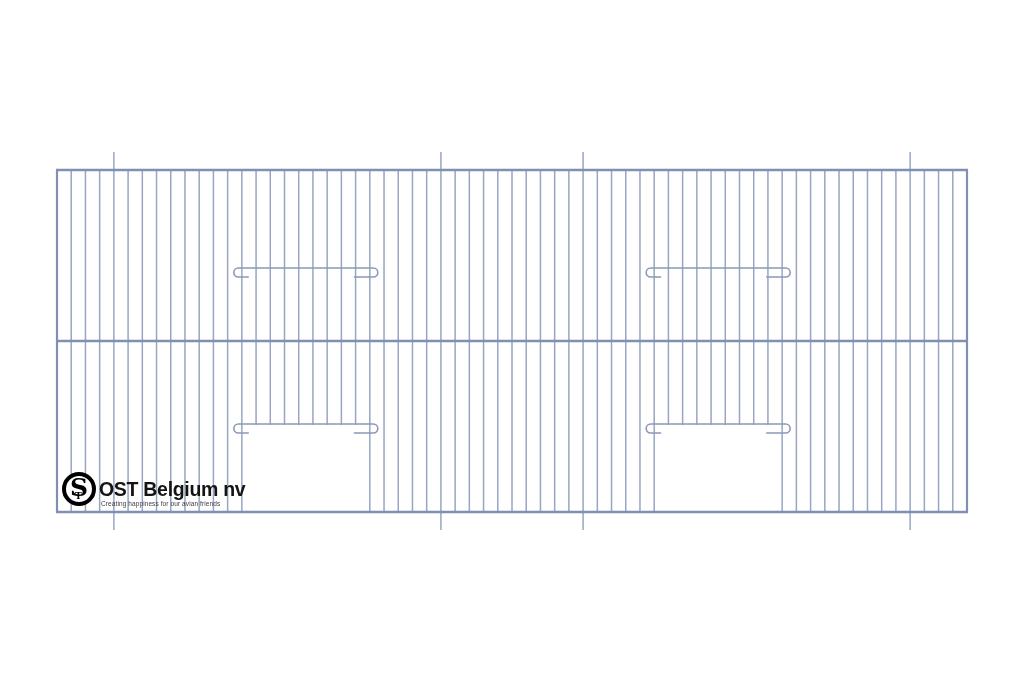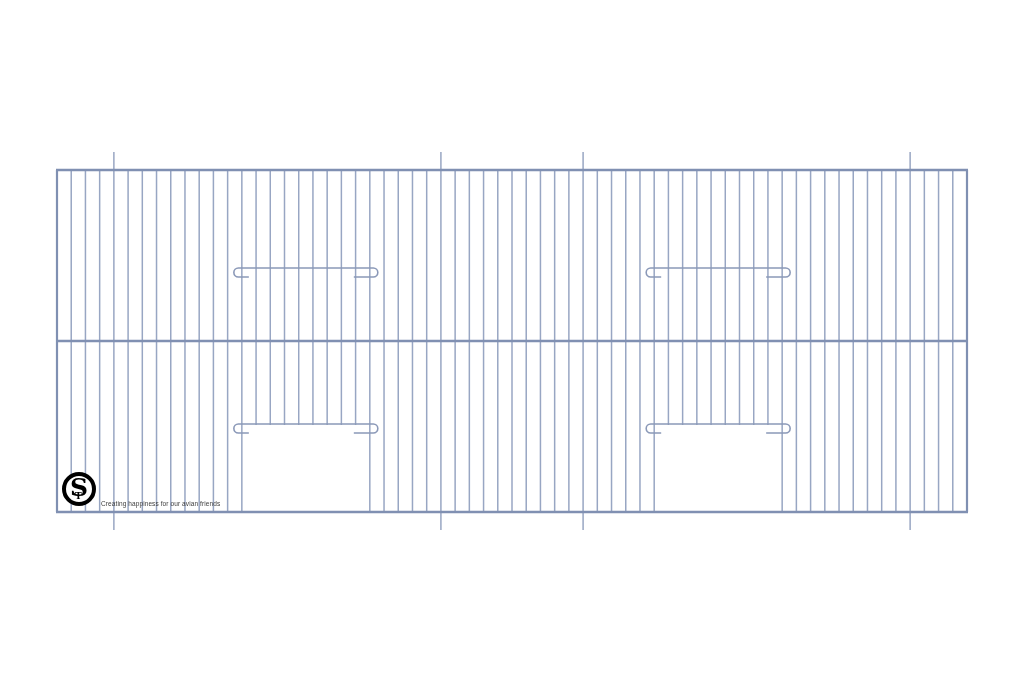--- a/index.html
+++ b/index.html
@@ -146,15 +146,16 @@
       <path d="M 248.84375 433 H 238.34375 A 4.5 4.5 0 0 1 238.34375 424 H 373.3125 A 4.5 4.5 0 0 1 373.3125 433 H 353.8125" fill="none" stroke="#8b99b8" stroke-width="1.6"></path>
       <path d="M 248.84375 277 H 238.34375 A 4.5 4.5 0 0 1 238.34375 268 H 373.3125 A 4.5 4.5 0 0 1 373.3125 277 H 353.8125" fill="none" stroke="#8b99b8" stroke-width="1.6"></path>
       <path d="M 661.1875 433 H 650.6875 A 4.5 4.5 0 0 1 650.6875 424 H 785.65625 A 4.5 4.5 0 0 1 785.65625 433 H 766.15625" fill="none" stroke="#8b99b8" stroke-width="1.6"></path>
       <path d="M 661.1875 277 H 650.6875 A 4.5 4.5 0 0 1 650.6875 268 H 785.65625 A 4.5 4.5 0 0 1 785.65625 277 H 766.15625" fill="none" stroke="#8b99b8" stroke-width="1.6"></path>
     </svg>
 
   <div class="logo-ring">
     <span class="logo-s">S</span>
     <span class="logo-t">T</span>
   </div>
+  <div class="company">OST Belgium nv</div>
   <div class="tagline">Creating happiness for our avian friends</div>
 
 </div>
 
 </body></html>

